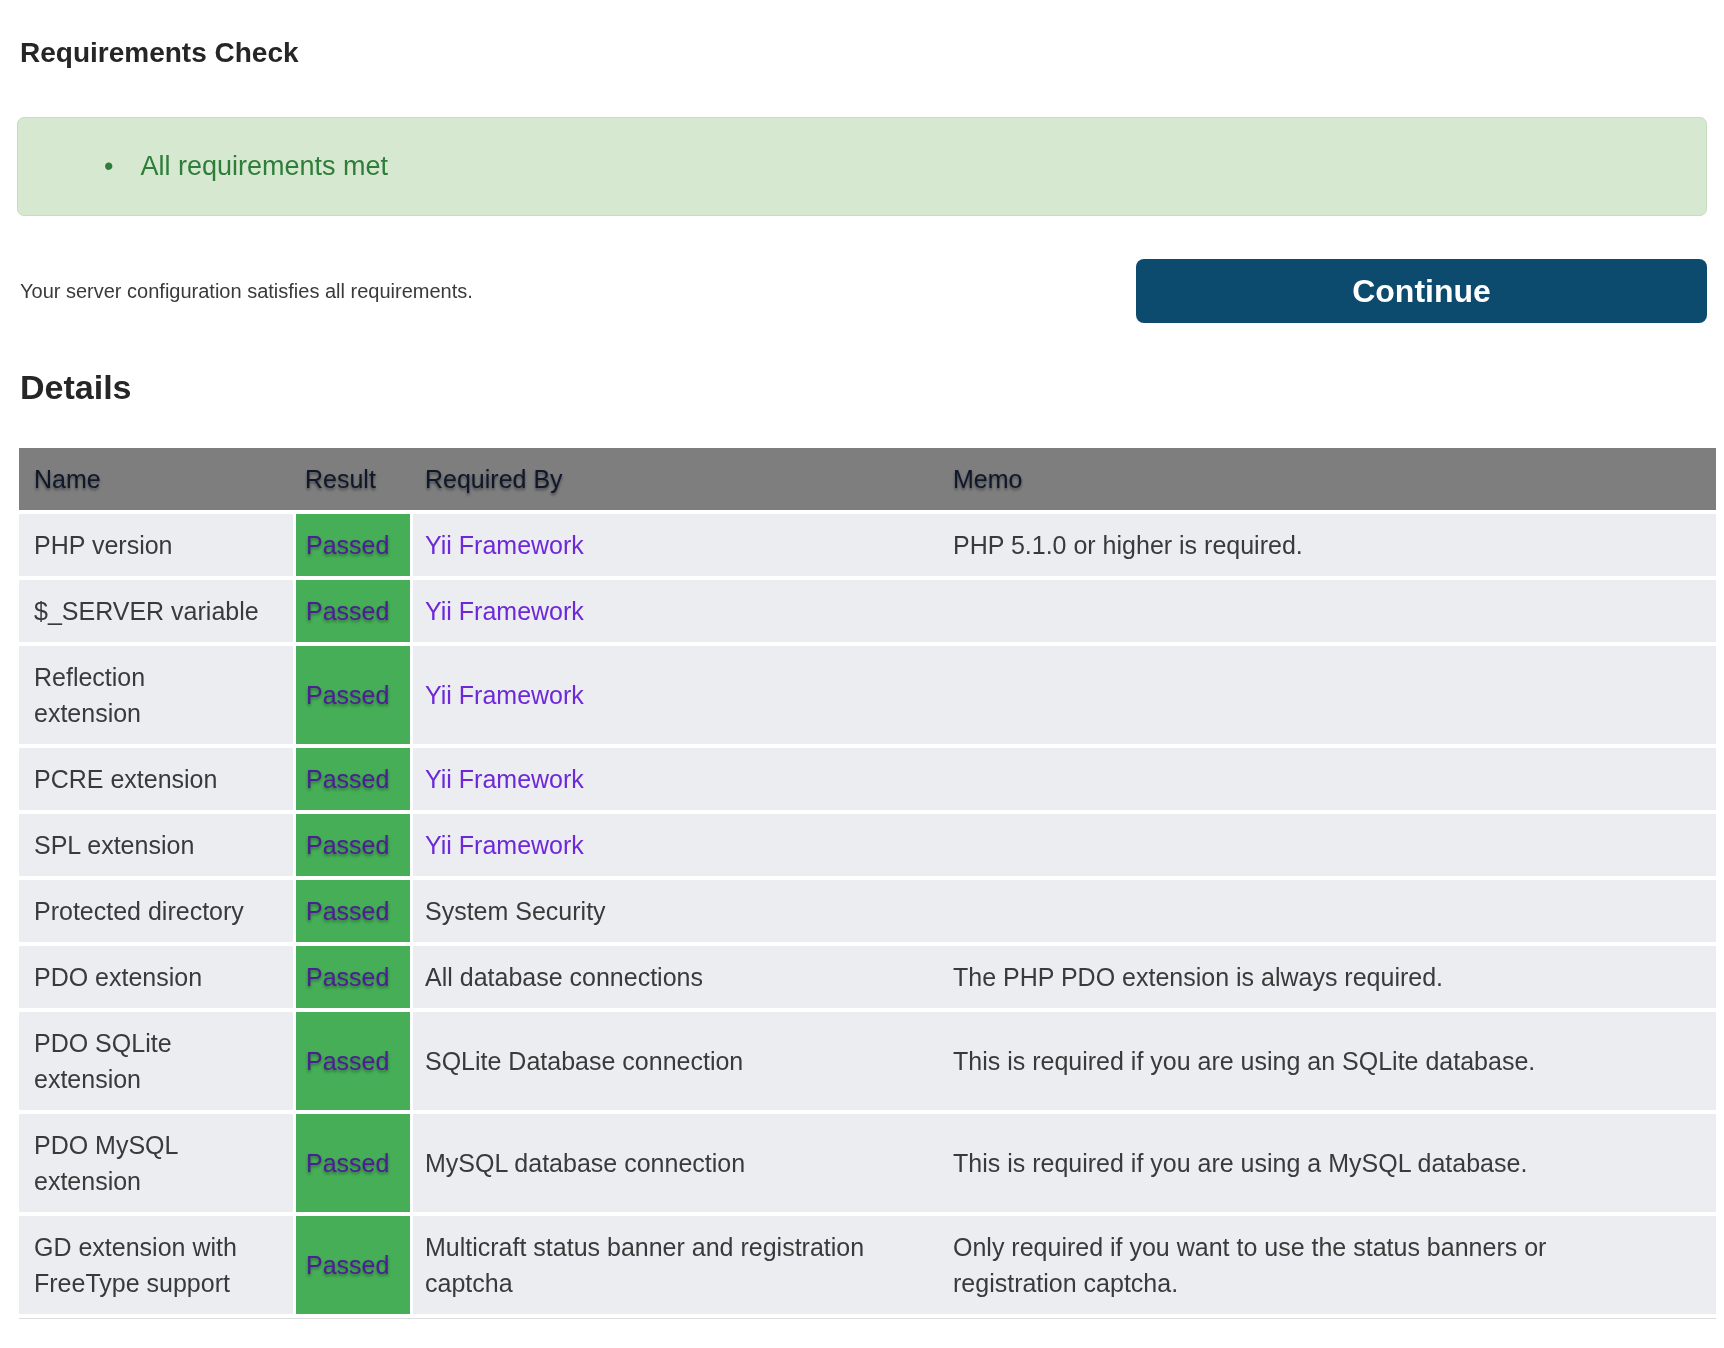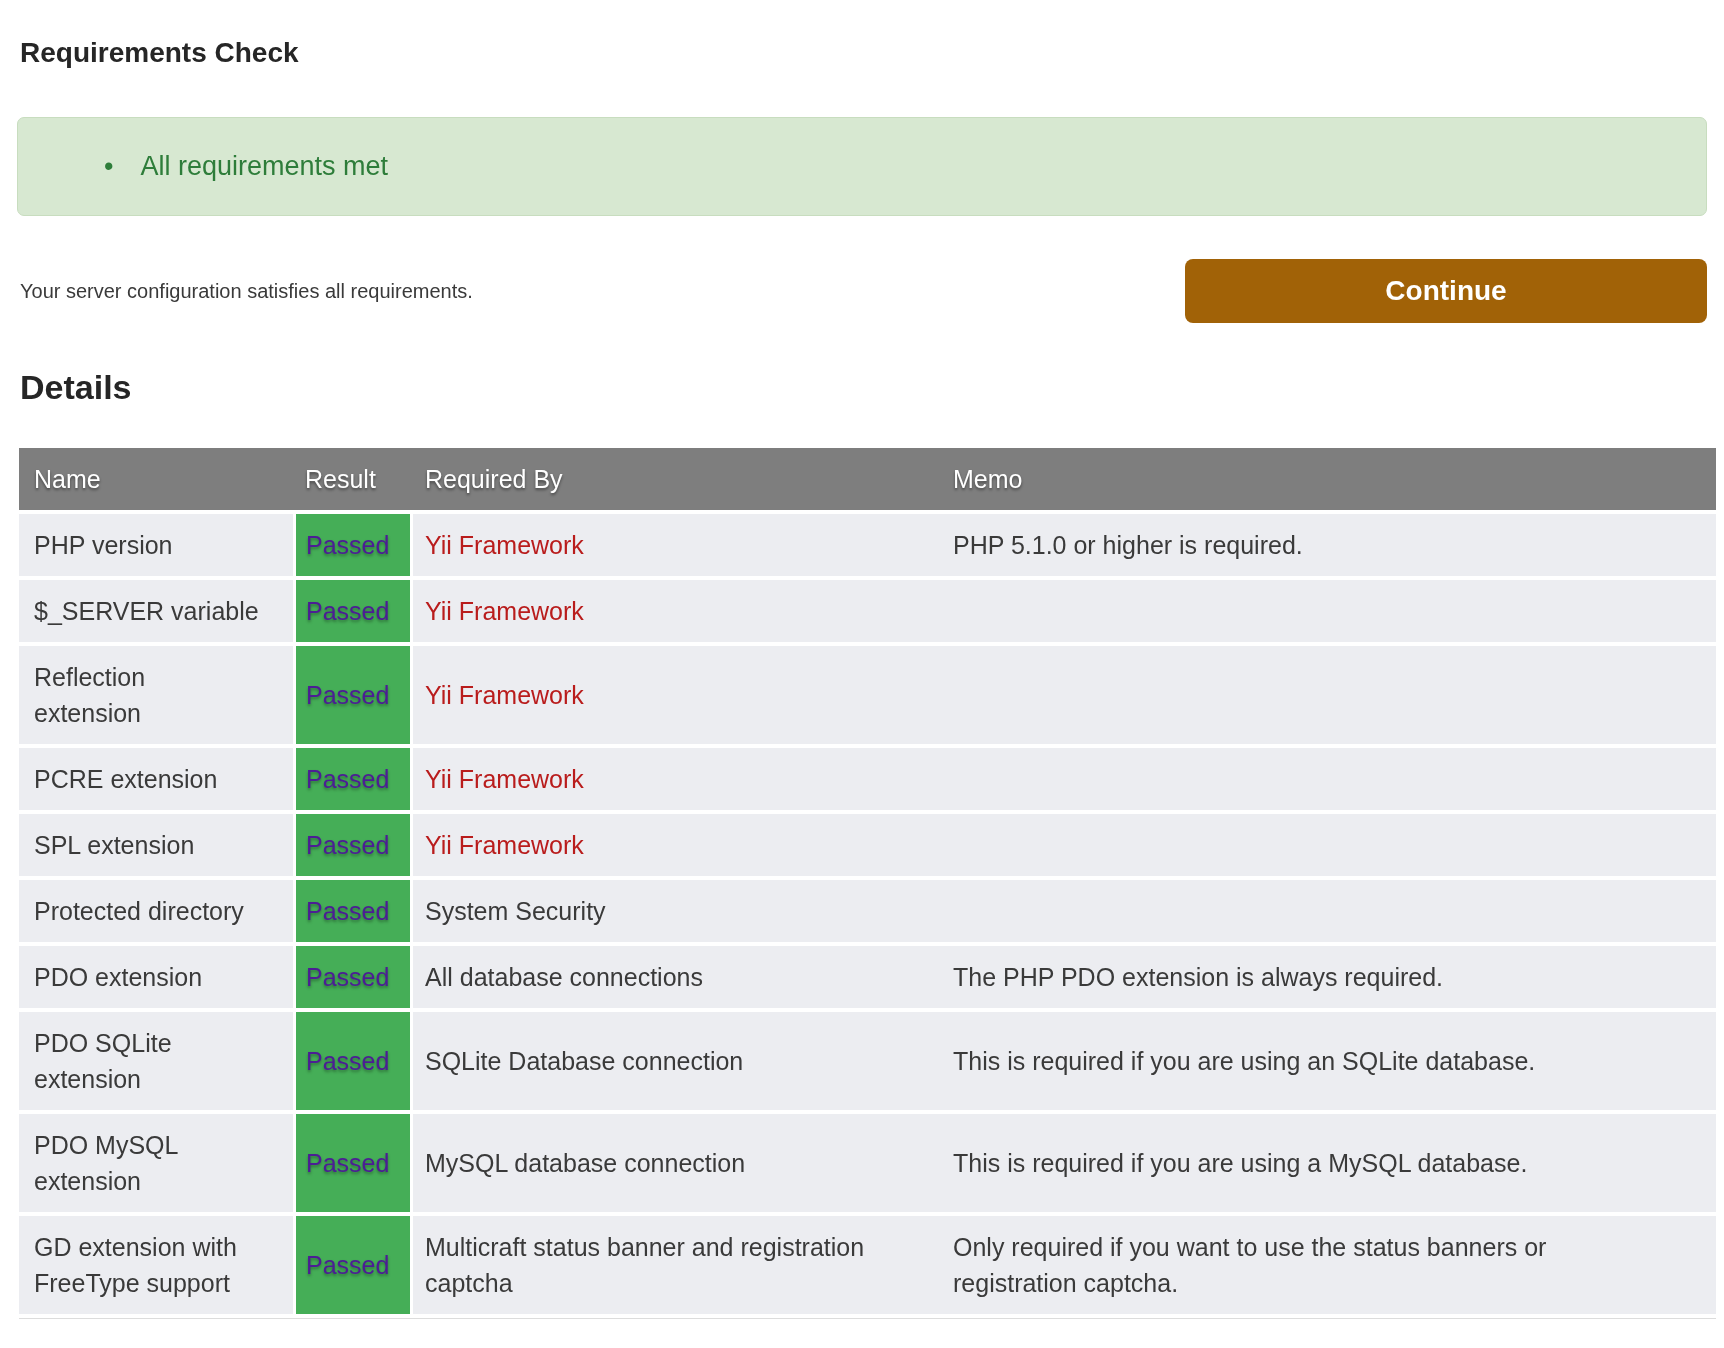--- a/index.html
+++ b/index.html
@@ -56,27 +56,27 @@
     display: flex;
     align-items: center;
     justify-content: space-between;
   }
   .summary-text {
     font-size: 20px;
     color: #3a3a3a;
   }
   .continue-btn {
     box-sizing: border-box;
-    width: 522px;
+    width: 571px;
     height: 64px;
-    background: #a16207;
+    background: #0c4a6e;
     border: none;
     border-radius: 8px;
     color: #ffffff;
-    font-size: 28px;
+    font-size: 32px;
     font-weight: 600;
     font-family: "Liberation Sans", "DejaVu Sans", sans-serif;
     cursor: pointer;
   }
 
   
   .details-heading {
     margin: 51px 0 0 20px;
     font-size: 34px;
     line-height: 27px;
@@ -88,21 +88,21 @@
   table.req-table {
     border-collapse: separate;
     border-spacing: 0;
     table-layout: fixed;
     width: 1697px;
     margin: 47px 0 0 19px;
     box-shadow: 0 1px 0 #dcdcdc;
   }
   .req-table th {
     background: #7e7e7e;
-    color: #ffffff;
+    color: #0f172a;
     font-weight: 400;
     font-size: 25px;
     line-height: 36px;
     text-align: left;
     padding: 13px 15px;
     text-shadow: 0 2px 3px rgba(0,0,0,0.45);
     border-bottom: 4px solid #ffffff;
   }
   .req-table th.h-result { padding-left: 12px; }
   .req-table th.h-reqby  { padding-left: 12px; }
@@ -123,21 +123,21 @@
     border-left: 3px solid #ffffff;
     border-right: 3px solid #ffffff;
     text-shadow: 0 2px 3px rgba(0,0,0,0.35);
   }
   .req-table td.c-reqby { padding-left: 12px; }
   .req-table td.c-memo  { padding-right: 48px; }
   
   .req-table tbody tr:nth-child(2) td.c-name { white-space: nowrap; }
 
   .link {
-    color: #b91c1c;
+    color: #6d28d9;
     cursor: pointer;
     text-decoration: none;
   }
 </style>
 </head>
 <body>
 
 <div class="page">
 
   <h1 class="page-title">Requirements Check</h1>

